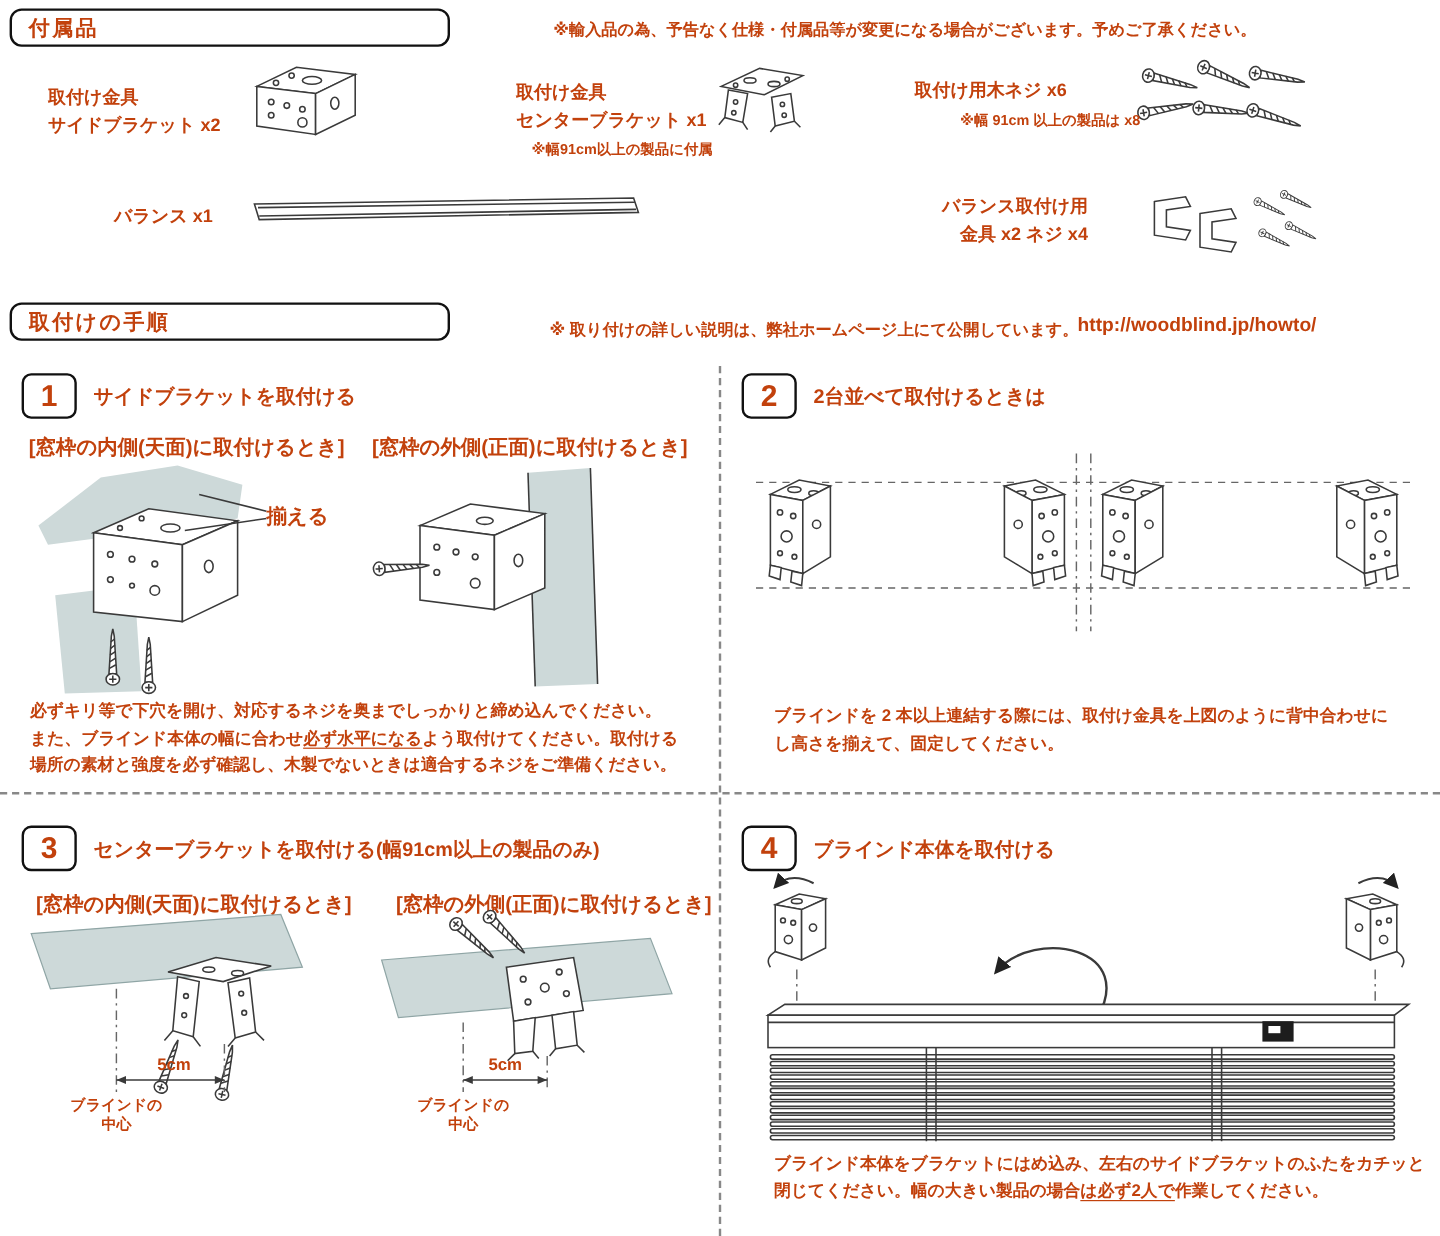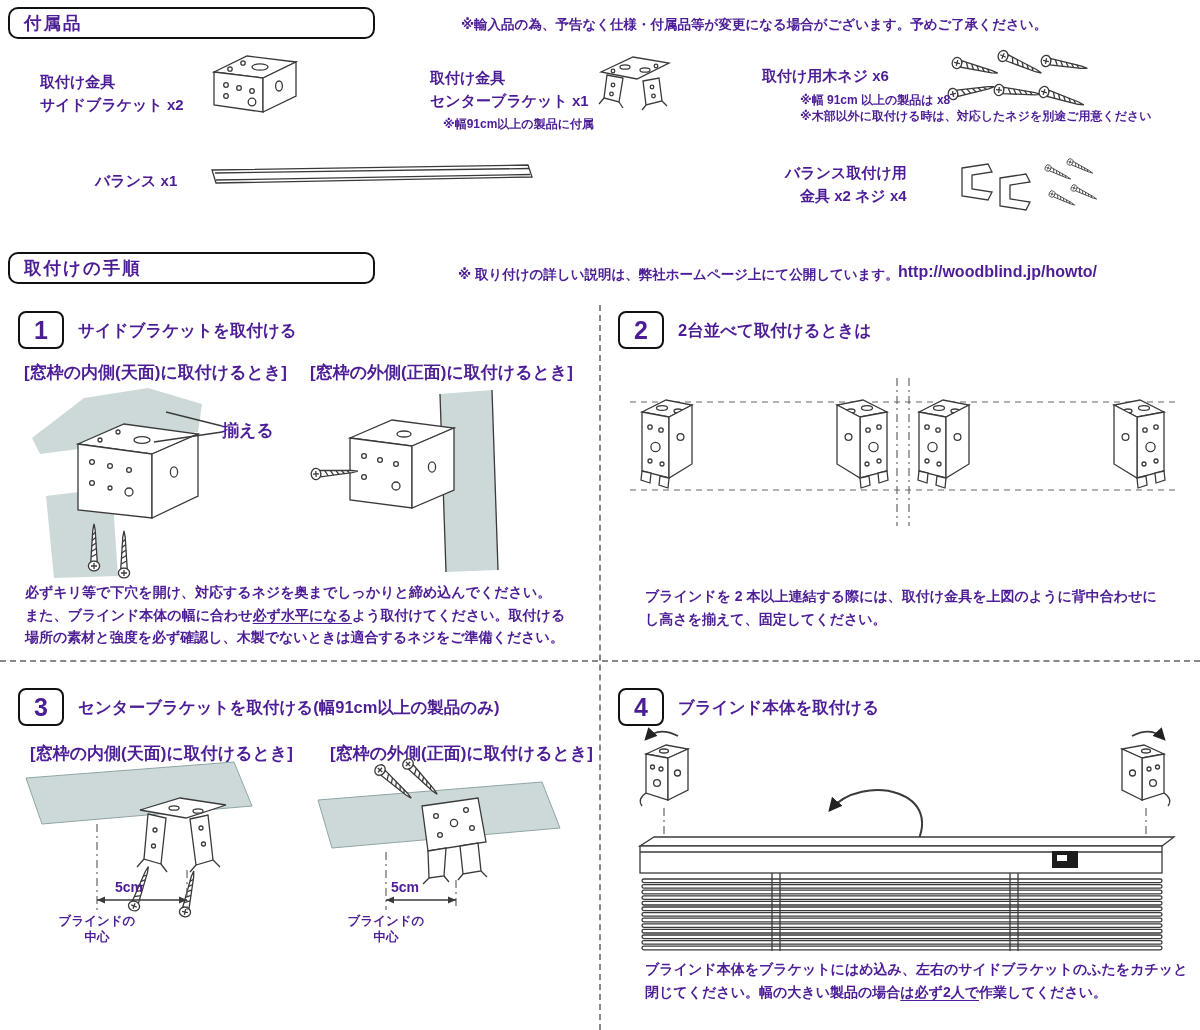--- a/index.html
+++ b/index.html
@@ -1,34 +1,34 @@
 <!DOCTYPE html>
 <html lang="ja"><head>
 <meta charset="utf-8">
 <style>
   * { margin:0; padding:0; box-sizing:border-box; }
   body { background:#ffffff; }
   #page { position:relative; width:1200px; height:1030px; background:#fff;
-          font-family:"Liberation Sans","DejaVu Sans",sans-serif; color:#4c1d95; overflow:hidden; }
+          font-family:"Liberation Sans","DejaVu Sans",sans-serif; color:#c2410c; overflow:hidden; }
   .abs { position:absolute; }
   .titlebox { width:367px; height:32px; border:2.5px solid #111; border-radius:10px;
               display:flex; align-items:center; padding-left:14px;
               font-size:17.5px; font-weight:700; letter-spacing:2px; }
   .note { font-size:13.5px; font-weight:700;margin-left:33px; }
   .small-note { font-size:12px; font-weight:600; }
   .item-label { font-size:15px; font-weight:700; white-space:pre-line; line-height:1.55; }
   .numbox { width:46px; height:38px; border:2.5px solid #111; border-radius:8px;
             display:flex; align-items:center; justify-content:center;
             font-size:25px; font-weight:600; }
   .step-title { font-size:16.5px; font-weight:700; }
   .caption { font-size:17px; font-weight:700; }
   .desc { font-size:14px; font-weight:600; line-height:1.62; white-space:pre-line; }
   .ul { text-decoration:underline; text-underline-offset:3px; }
   .url { font-size:16px; font-weight:600; }
-  .dimlabel { font-size:14px; font-weight:700; text-align:left; }
+  .dimlabel { font-size:14px; font-weight:700; text-align:center; }
   .centerlabel { font-size:12.5px; font-weight:600; text-align:center; white-space:pre-line; line-height:1.3; }
   .vsep { width:0; border-left:2px dashed #888; }
   .hsep { height:0; border-top:2px dashed #888; }
   svg { display:block; overflow:visible; }
   .fw { fill:#fff; stroke:#3a3a3a; stroke-width:1.3; }
   .ln { fill:none; stroke:#3a3a3a; stroke-width:1.3; }
   .shade { fill:#cdd9d9; stroke:none; }
   .shadeb { fill:#cdd9d9; stroke:#8fa5a5; stroke-width:1; }
   .chain { fill:none; stroke:#666; stroke-width:1.2; stroke-dasharray:8 4 2 4; }
   .dash { fill:none; stroke:#666; stroke-width:1.2; stroke-dasharray:6 5; }
@@ -122,21 +122,20 @@
   <div class="abs item-label" style="left:762px; top:64px;">取付け用木ネジ x6</div>
   <svg class="abs" style="left:943px; top:46px;" width="155" height="76" viewBox="0 0 155 76">
     <use href="#g-screw" transform="translate(14,17) rotate(14)"></use>
     <use href="#g-screw" transform="translate(60,10) rotate(24)"></use>
     <use href="#g-screw" transform="translate(103,15) rotate(10)"></use>
     <use href="#g-screw" transform="translate(10,48) rotate(-10)"></use>
     <use href="#g-screw" transform="translate(56,44) rotate(6)"></use>
     <use href="#g-screw" transform="translate(101,46) rotate(18)"></use>
   </svg>
   <div class="abs small-note" style="left:800px; top:92px;text-align:right;">※幅 91cm 以上の製品は x8</div>
-  <div class="abs small-note" style="left:800px; top:108px;">※木部以外に取付ける時は、対応したネジを別途ご用意ください</div>
 
   <div class="abs item-label" style="left:95px; top:169px;">バランス x1</div>
   <svg class="abs" style="left:208px; top:162px;" width="328" height="26" viewBox="0 0 328 26">
     <polygon class="fw" points="4,8 320,3 324,15 8,21"></polygon>
     <line class="ln" x1="7" y1="11" x2="321" y2="6.5"></line>
     <line class="ln" x1="8" y1="18" x2="322" y2="12.5"></line>
   </svg>
 
   <div class="abs item-label" style="left:785px; top:161px;">バランス取付け用
 　金具 x2  ネジ x4</div>

